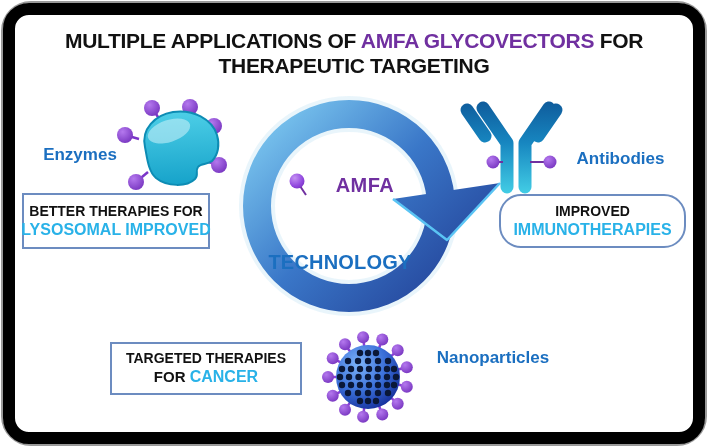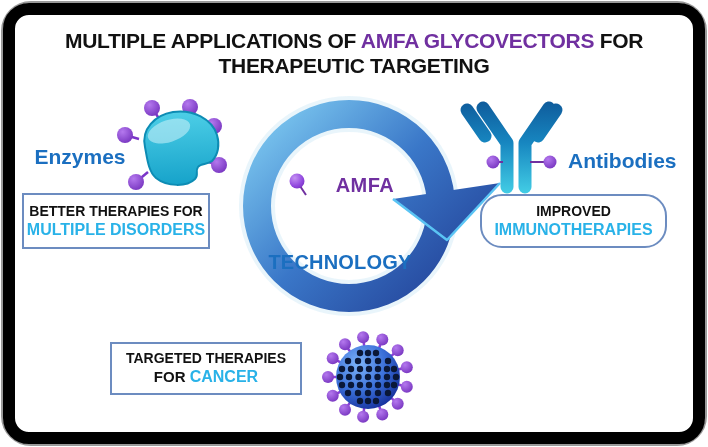--- a/index.html
+++ b/index.html
@@ -22,21 +22,21 @@
   }
   .title{
     position:absolute;top:28px;left:20px;right:20px;text-align:center;
     font-weight:bold;font-size:21px;line-height:25px;color:var(--title-black,#111);
     letter-spacing:-0.3px;
   }
   .title .seg{white-space:pre;}
   .title .accent{color:var(--accent-purple,#7030A0);margin-top:43px;}
   .abs{position:absolute;}
   .lbl{
-    position:absolute;font-weight:bold;font-size:21px;color:var(--label-blue,#1B6FC0);
+    position:absolute;font-weight:bold;font-size:17px;color:var(--label-blue,#1B6FC0);
     text-align:center;white-space:nowrap;
   }
   .callout{
     position:absolute;background:#fff;border:2px solid var(--box-border,#6C8CC0);
     display:flex;flex-direction:column;align-items:center;justify-content:center;
     text-align:center;line-height:1.3;font-weight:bold;
   }
   .callout .dark{color:#111;font-size:14px;white-space:nowrap;}
   .callout .cyan{color:var(--highlight-cyan,#29B2E8);font-size:16px;white-space:nowrap;}
   .callout .mix{font-size:15px;white-space:nowrap;}
@@ -125,21 +125,21 @@
       <circle cx="21" cy="87" r="8"></circle>
     </g>
     <path d="M 30,52 C 26,34 40,20 58,17 C 78,14 97,24 102,40 C 105,50 103,60 97,66
              C 92,70 86,68 83,72 C 80,76 84,80 80,84 C 72,92 52,92 41,83 C 33,76 32,62 30,52 Z" fill="url(#enzg)" stroke="#0D8CB4" stroke-width="2"></path>
     <ellipse cx="54" cy="36" rx="22" ry="11" fill="#CFF2FA" opacity="0.55" transform="rotate(-18 54 36)"></ellipse>
   </svg>
   <div class="lbl" style="left:30px;top:145px;width:100px;">Enzymes</div>
 
   <div class="callout" style="left:22px;top:193px;width:184px;height:52px;">
     <div class="dark">BETTER THERAPIES FOR</div>
-    <div class="cyan">MULTIPLE DISORDERS</div>
+    <div class="cyan">LYSOSOMAL IMPROVED</div>
   </div>
 
   <svg class="abs" style="left:455px;top:88px;" width="115" height="110" viewBox="0 0 115 110">
     <defs>
       <linearGradient id="abg" gradientUnits="userSpaceOnUse" x1="0" y1="14" x2="0" y2="104">
         <stop offset="0" stop-color="#0F5C9C"></stop>
         <stop offset="0.45" stop-color="#1786C0"></stop>
         <stop offset="1" stop-color="#41CBE4"></stop>
       </linearGradient>
       <radialGradient id="rg-ab" cx="0.35" cy="0.3" r="0.9">
@@ -155,21 +155,21 @@
     </g>
     <g>
       <line x1="38" y1="74" x2="48" y2="74" stroke="#7030A0" stroke-width="2"></line>
       <line x1="95" y1="74" x2="75" y2="74" stroke="#7030A0" stroke-width="2"></line>
       <circle cx="38" cy="74" r="6.5" fill="url(#rg-ab)"></circle>
       <circle cx="95" cy="74" r="6.5" fill="url(#rg-ab)"></circle>
     </g>
   </svg>
   <div class="lbl" style="left:568px;top:149px;width:105px;">Antibodies</div>
 
-  <div class="callout" style="left:480px;top:194px;width:183px;height:50px;border-radius:22px;">
+  <div class="callout" style="left:499px;top:194px;width:183px;height:50px;border-radius:22px;">
     <div class="dark">IMPROVED</div>
     <div class="cyan">IMMUNOTHERAPIES</div>
   </div>
 
   <div class="callout" style="left:110px;top:342px;width:188px;height:49px;">
     <div class="dark">TARGETED THERAPIES</div>
     <div class="mix"><span class="pre">FOR </span><span class="cy">CANCER</span></div>
   </div>
 
   <svg class="abs" style="left:322px;top:331px;" width="94" height="94" viewBox="0 0 94 94">
@@ -249,14 +249,15 @@
       <circle cx="26" cy="62" r="3.2"></circle>
         <circle cx="36" cy="62" r="3.2"></circle>
         <circle cx="46" cy="62" r="3.2"></circle>
         <circle cx="56" cy="62" r="3.2"></circle>
         <circle cx="66" cy="62" r="3.2"></circle>
       <circle cx="38" cy="70" r="3.2"></circle>
         <circle cx="46" cy="70" r="3.2"></circle>
         <circle cx="54" cy="70" r="3.2"></circle>
     </g>
   </svg>
+  <div class="lbl" style="left:428px;top:348px;width:130px;">Nanoparticles</div>
 
 </div>
 
 </body></html>

